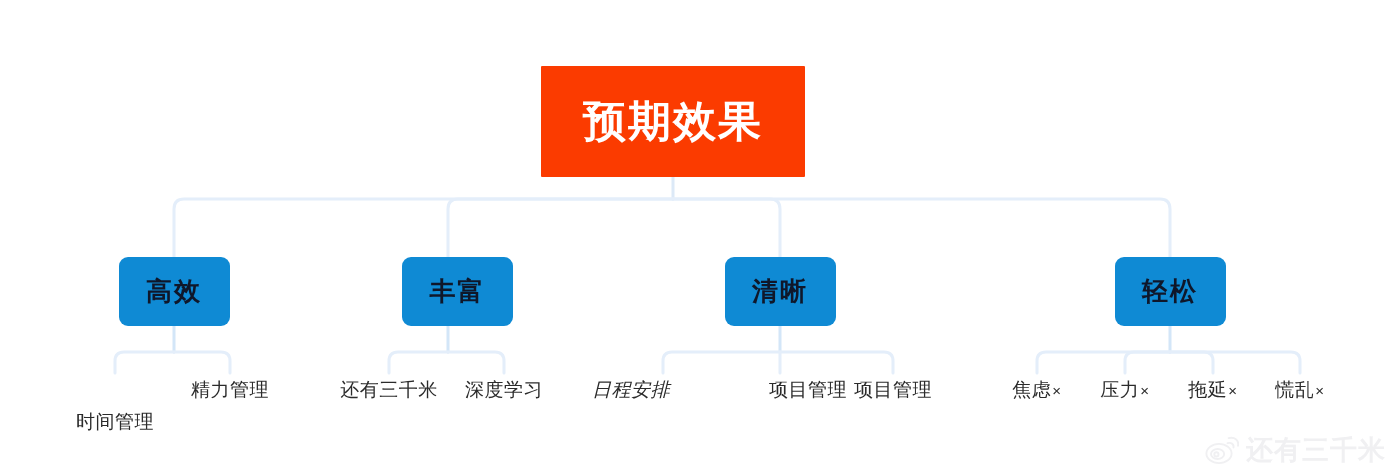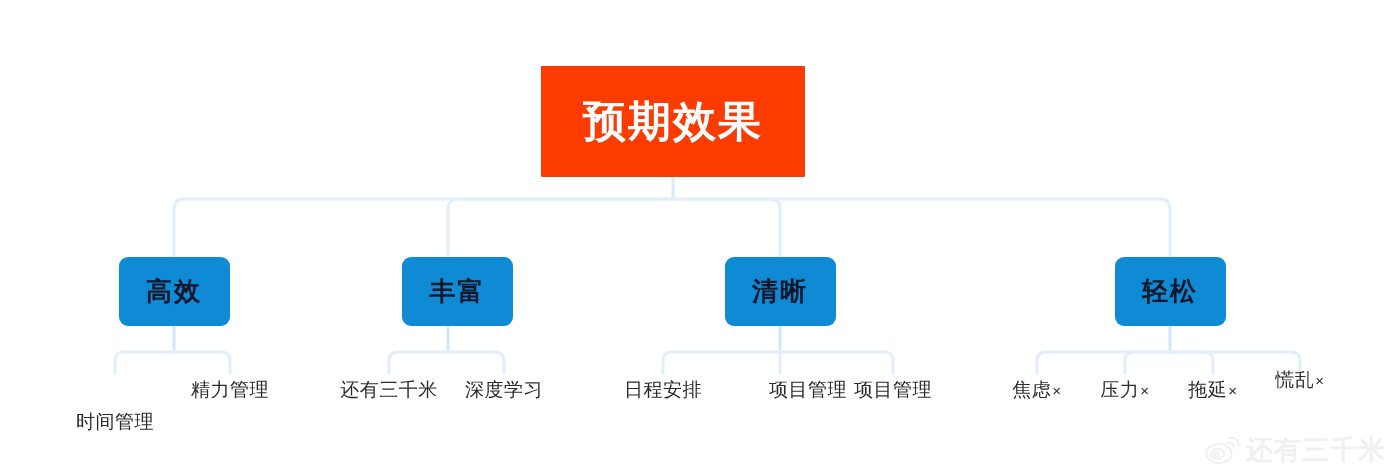--- a/index.html
+++ b/index.html
@@ -145,30 +145,30 @@
       <div class="leaf-label" style="left: 115px; top: 377px; margin-top: 32px;"><span>时间管理</span></div>
       <div class="leaf-label" style="left: 230px; top: 377px;"><span>精力管理</span></div>
       <div class="node node-branch" style="left: 402px; top: 257px; width: 111px; height: 69px;">
         <span>丰富</span>
       </div>
       <div class="leaf-label" style="left: 389px; top: 377px;"><span>还有三千米</span></div>
       <div class="leaf-label" style="left: 504px; top: 377px;"><span>深度学习</span></div>
       <div class="node node-branch" style="left: 724.5px; top: 257px; width: 111px; height: 69px;">
         <span>清晰</span>
       </div>
-      <div class="leaf-label" style="left: 663px; top: 377px;"><span>日程安排</span></div>
+      <div class="leaf-label" style="left: 631px; top: 377px; font-style: italic;"><span>日程安排</span></div>
       <div class="leaf-label" style="left: 780px; top: 377px; margin-left: 28px;"><span>项目管理</span></div>
       <div class="leaf-label" style="left: 893px; top: 377px;"><span>项目管理</span></div>
       <div class="node node-branch" style="left: 1114.5px; top: 257px; width: 111px; height: 69px;">
         <span>轻松</span>
       </div>
       <div class="leaf-label" style="left: 1037px; top: 377px;"><span>焦虑</span><span class="strike-mark">×</span></div>
       <div class="leaf-label" style="left: 1125px; top: 377px;"><span>压力</span><span class="strike-mark">×</span></div>
       <div class="leaf-label" style="left: 1213px; top: 377px;"><span>拖延</span><span class="strike-mark">×</span></div>
-      <div class="leaf-label" style="left: 1300px; top: 367px;"><span>慌乱</span><span class="strike-mark">×</span></div>
+      <div class="leaf-label" style="left: 1300px; top: 377px;"><span>慌乱</span><span class="strike-mark">×</span></div>
     </div>
 
   <div id="watermark">
     <span class="wm-logo">
       <svg width="34" height="30" viewBox="0 0 34 30" aria-hidden="true">
         <g fill="none" stroke="#f0f0f2" stroke-width="1.9">
           <ellipse cx="14" cy="18.5" rx="12.6" ry="9.6"></ellipse>
           <ellipse cx="12.6" cy="19" rx="6.6" ry="5"></ellipse>
           <circle cx="11.4" cy="19.4" r="2.1"></circle>
           <path d="M22.5 8.2c3.4-1.1 6.6 0.7 6.0 4.3" stroke-linecap="round"></path>

